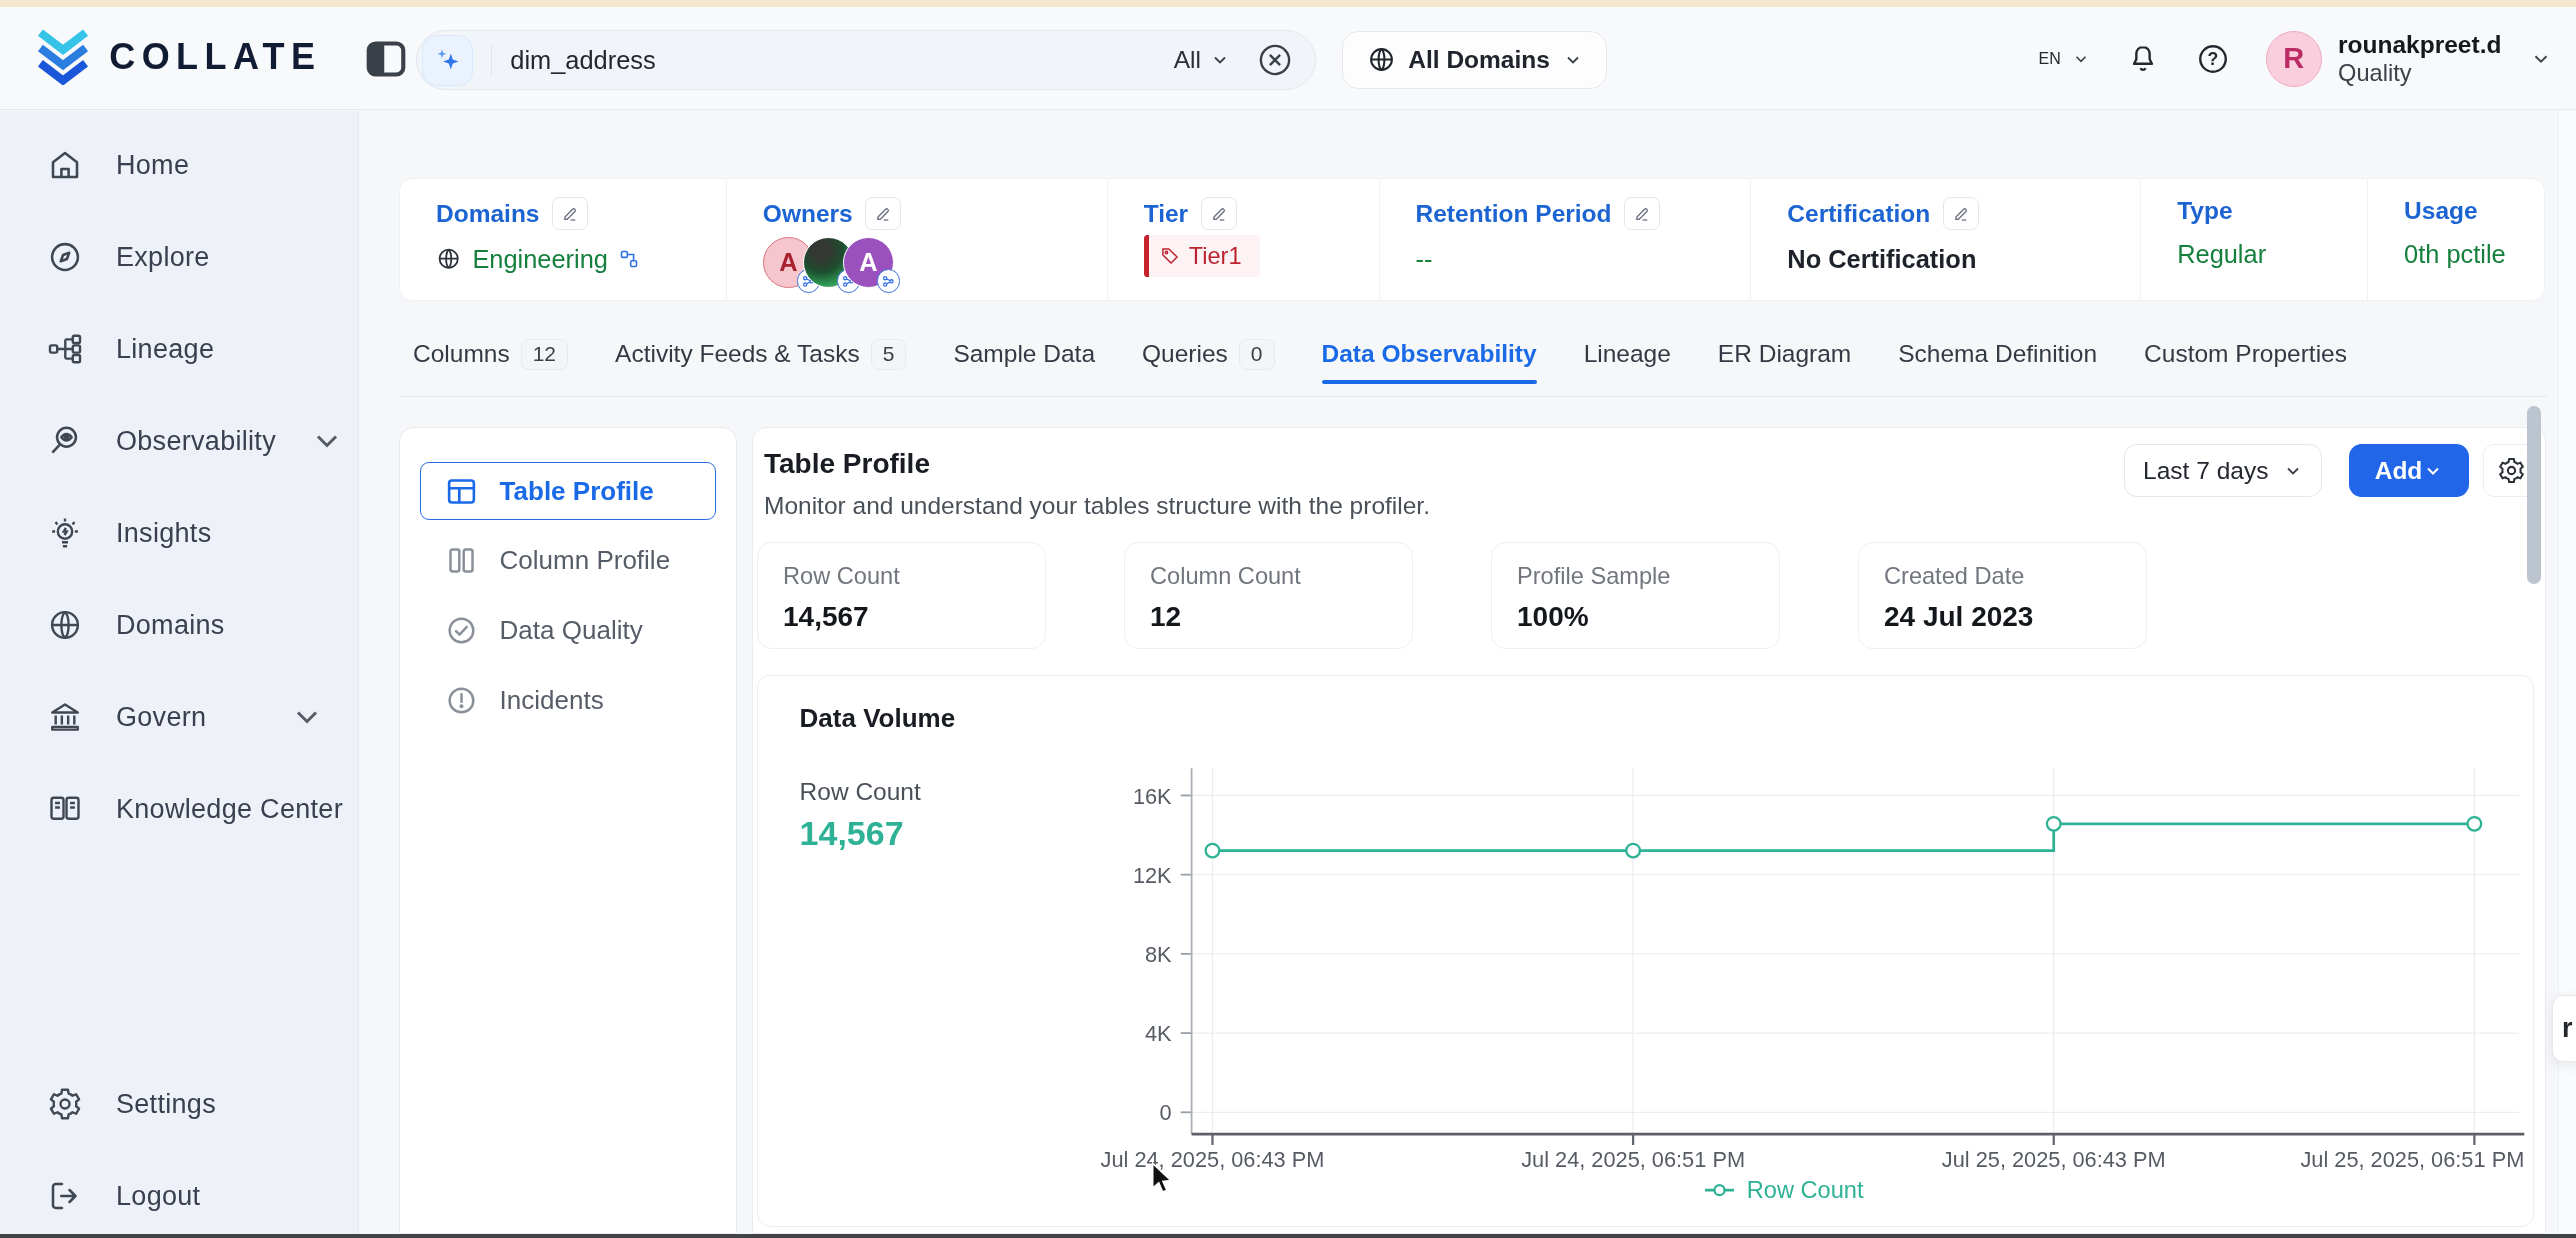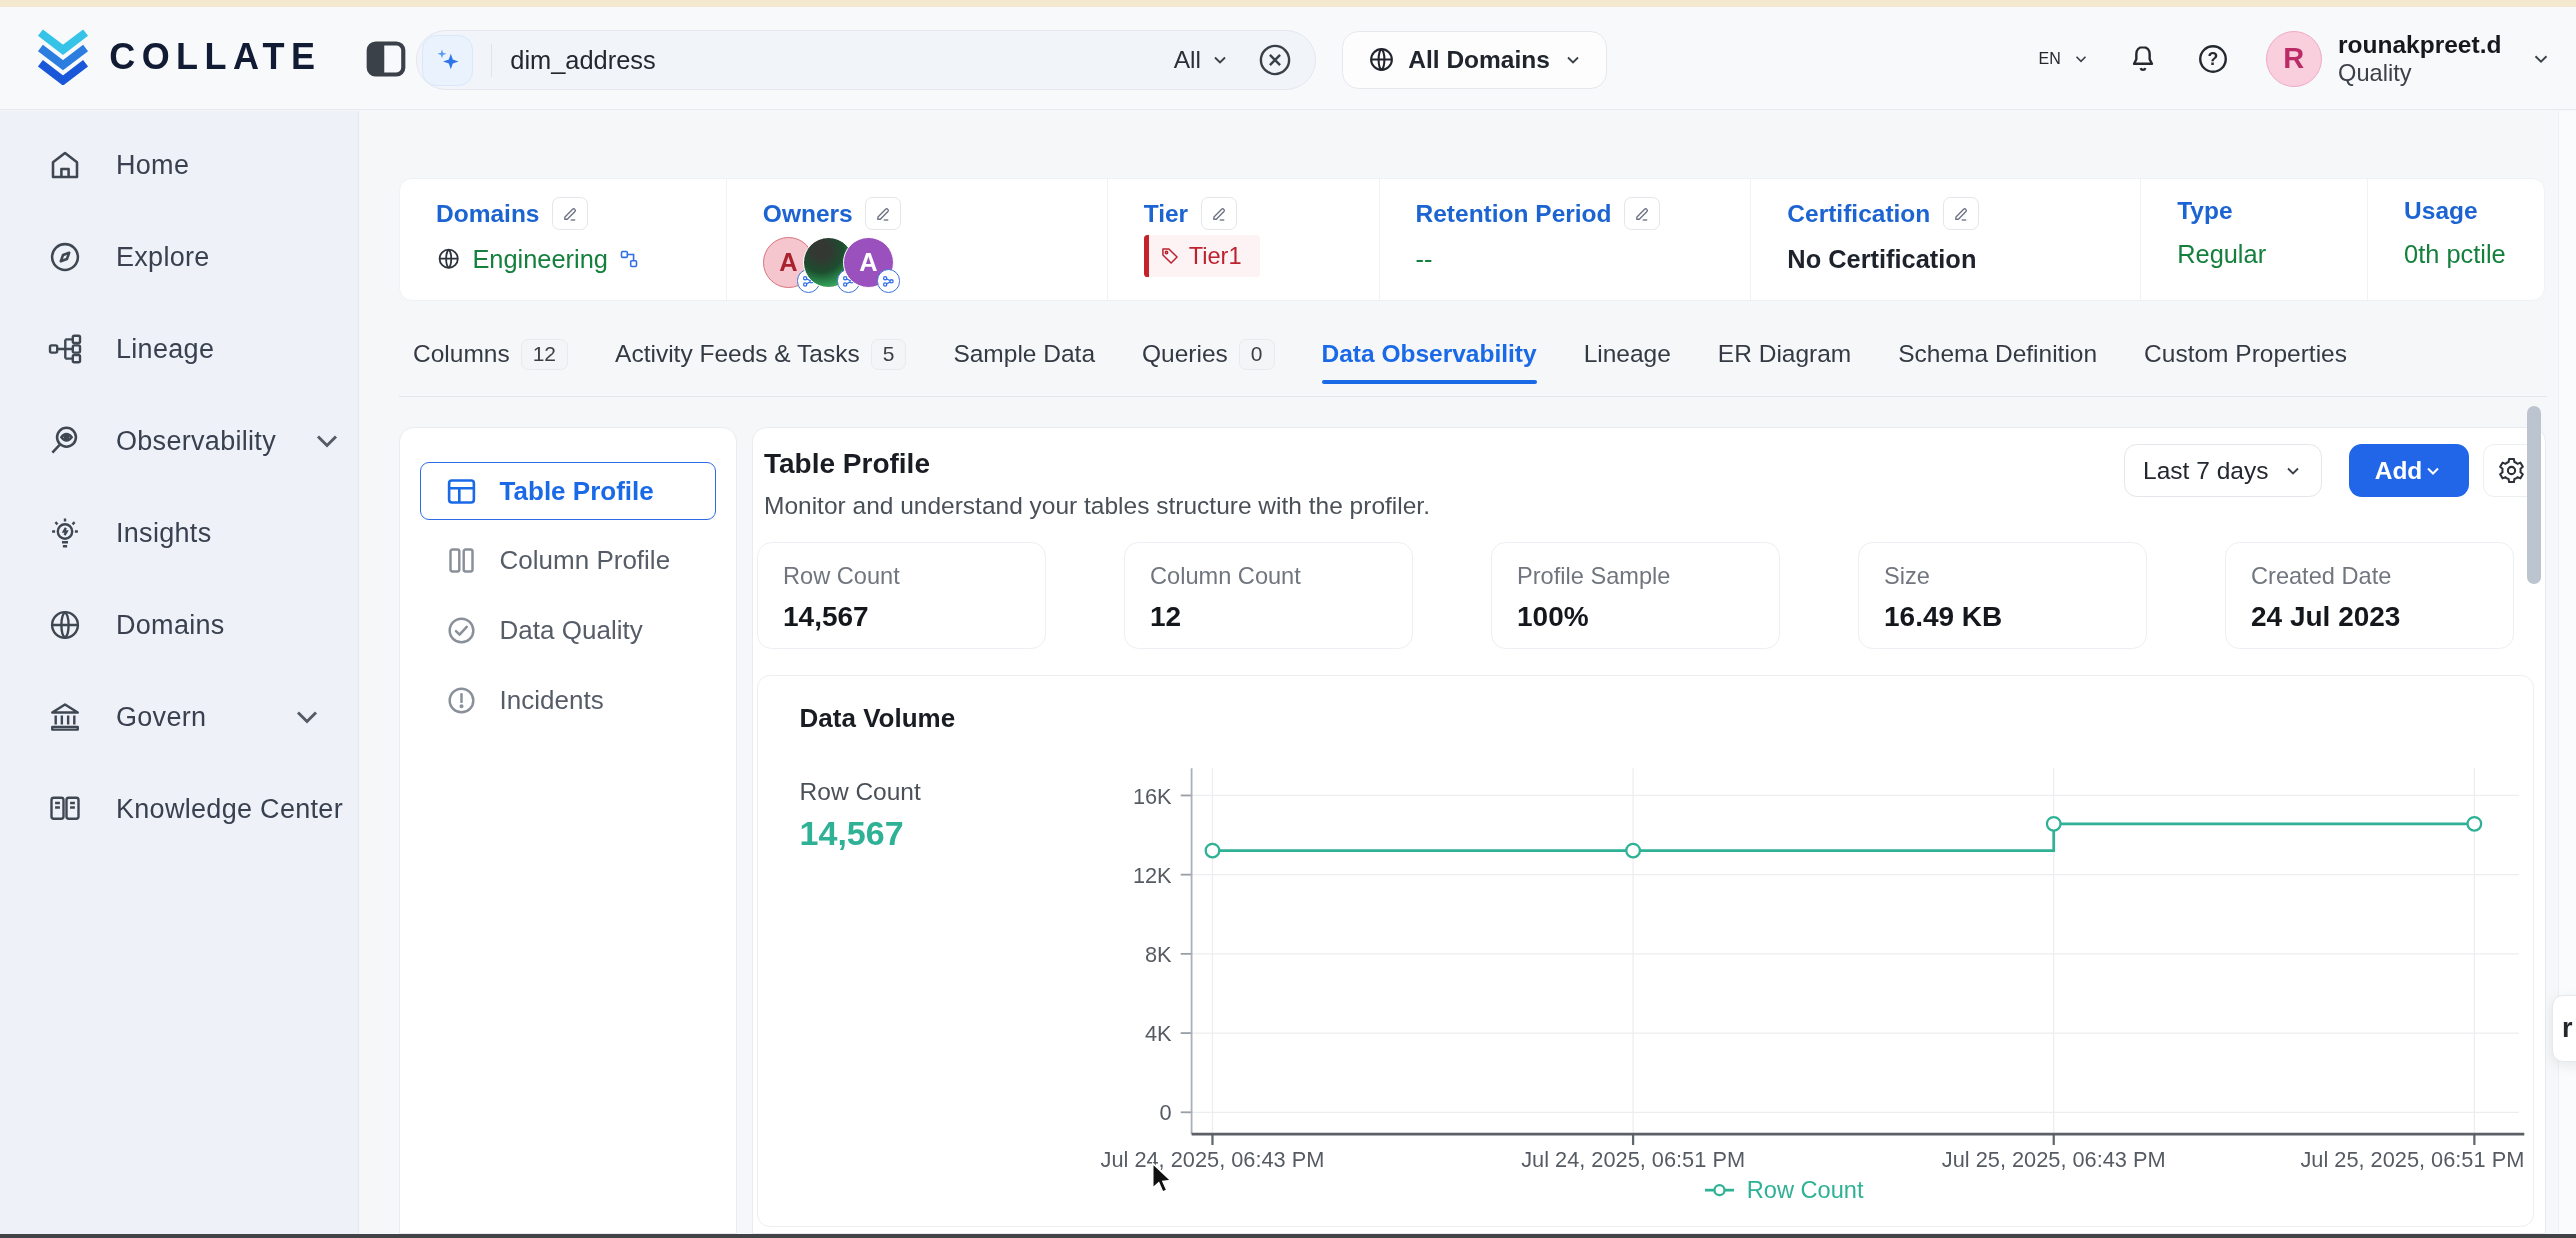--- a/index.html
+++ b/index.html
@@ -258,20 +258,36 @@
       </div>
       <div class="side-item">
         <svg viewBox="0 0 24 24" fill="none" stroke="currentColor" stroke-width="1.6">
             <rect x="3" y="4.5" width="8" height="14" rx="1.5"></rect>
             <rect x="13" y="4.5" width="8" height="14" rx="1.5"></rect>
             <path d="M5.4 8h3.2M5.4 11h3.2M15.4 8h3.2M15.4 11h3.2"></path>
           </svg>
         <span class="lbl">Knowledge Center</span>
       </div>
     </nav>
+    <div class="sidebar-footer">
+      <div class="side-item">
+        <svg viewBox="0 0 24 24" fill="none" stroke="currentColor" stroke-width="1.6">
+            <path d="M19.4 13.5a7.6 7.6 0 0 0 0-3l2-1.6-2-3.4-2.4 1a7.6 7.6 0 0 0-2.6-1.5L14 2.5h-4L9.6 5a7.6 7.6 0 0 0-2.6 1.5l-2.4-1-2 3.4 2 1.6a7.6 7.6 0 0 0 0 3l-2 1.6 2 3.4 2.4-1a7.6 7.6 0 0 0 2.6 1.5l.4 2.5h4l.4-2.5a7.6 7.6 0 0 0 2.6-1.5l2.4 1 2-3.4z" stroke-linejoin="round"></path>
+            <circle cx="12" cy="12" r="3"></circle>
+          </svg>
+        <span class="lbl">Settings</span>
+      </div>
+      <div class="side-item">
+        <svg viewBox="0 0 24 24" fill="none" stroke="currentColor" stroke-width="1.7" stroke-linecap="round" stroke-linejoin="round">
+            <path d="M10 4H5.8A1.8 1.8 0 0 0 4 5.8v12.4A1.8 1.8 0 0 0 5.8 20H10"></path>
+            <path d="M15 8l4 4-4 4M19 12H9.5"></path>
+          </svg>
+        <span class="lbl">Logout</span>
+      </div>
+    </div>
   </aside>
 
   <section class="meta-panel">
     <div class="meta-sec w-domains">
       <div class="meta-head">
         <span class="meta-label">Domains</span>
         <button class="edit-btn">
           <svg viewBox="0 0 24 24" fill="none" stroke="currentColor" stroke-width="1.8">
               <path d="M5 19h3.4L18.6 8.8a2.2 2.2 0 0 0-3.1-3.1L5.3 15.9 5 19z" stroke-linejoin="round"></path>
               <path d="M13 20h6"></path>
@@ -500,24 +516,20 @@
         <div class="stat-label">Row Count</div>
         <div class="stat-value">14,567</div>
       </div>
       <div class="stat-card">
         <div class="stat-label">Column Count</div>
         <div class="stat-value">12</div>
       </div>
       <div class="stat-card">
         <div class="stat-label">Profile Sample</div>
         <div class="stat-value">100%</div>
-      </div>
-      <div class="stat-card">
-        <div class="stat-label">Size</div>
-        <div class="stat-value">16.49 KB</div>
       </div>
       <div class="stat-card">
         <div class="stat-label">Created Date</div>
         <div class="stat-value">24 Jul 2023</div>
       </div>
     </div>
 
     <div class="dv-card">
       <div class="dv-title">Data Volume</div>
       <div class="dv-metric-label">Row Count</div>

